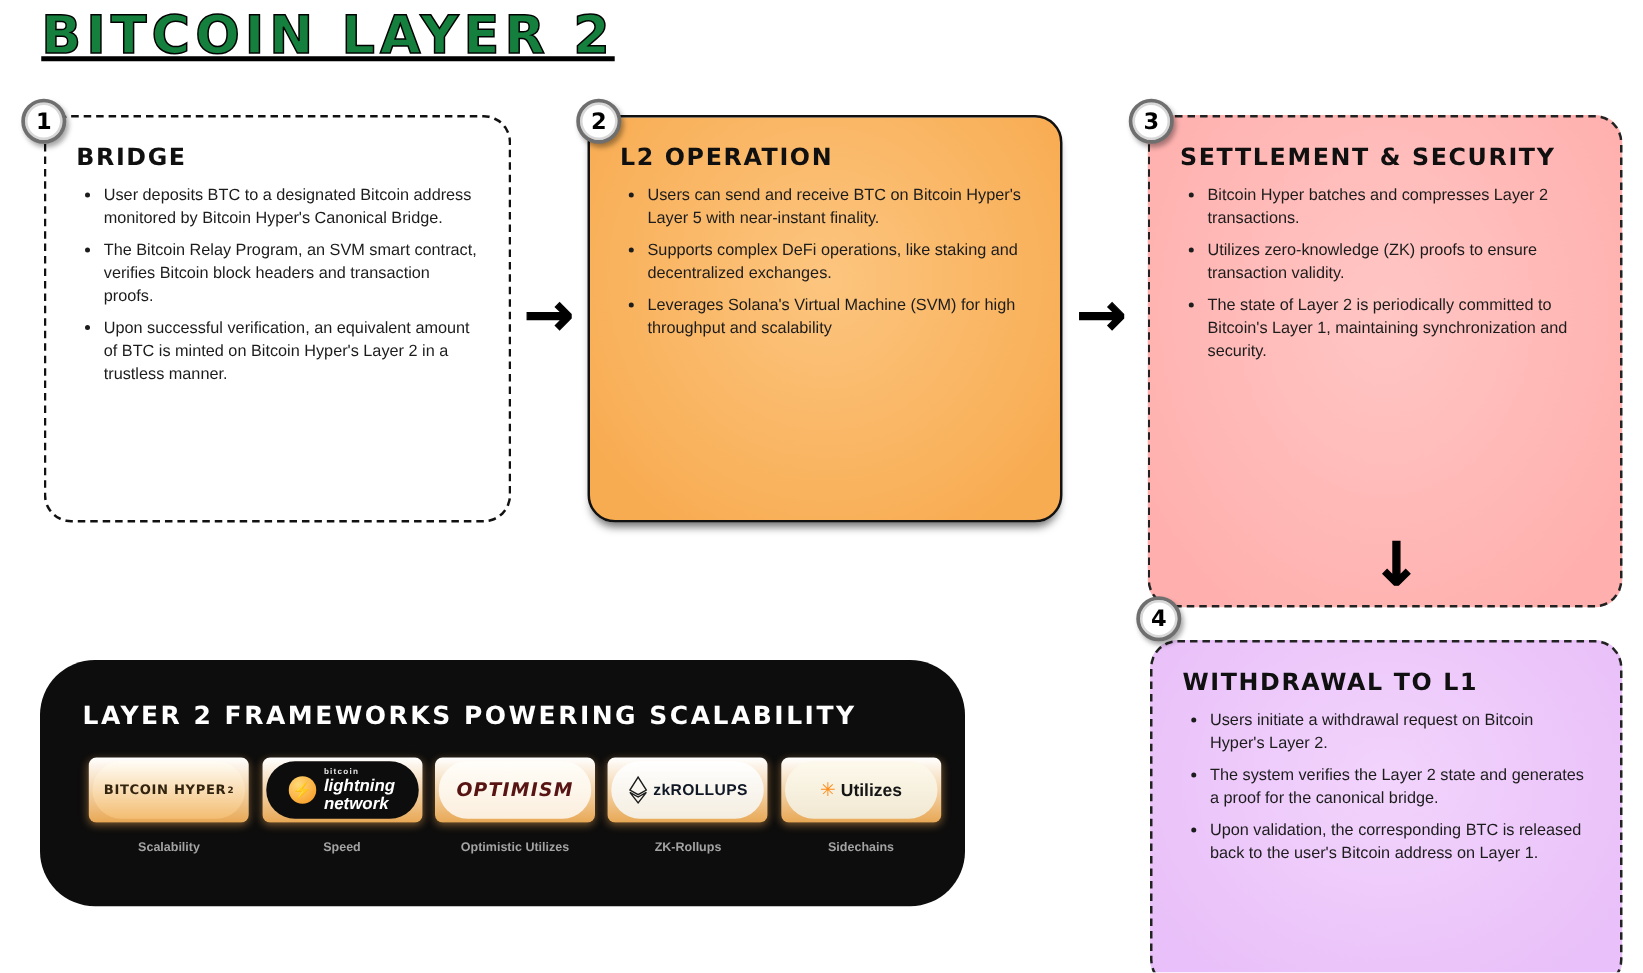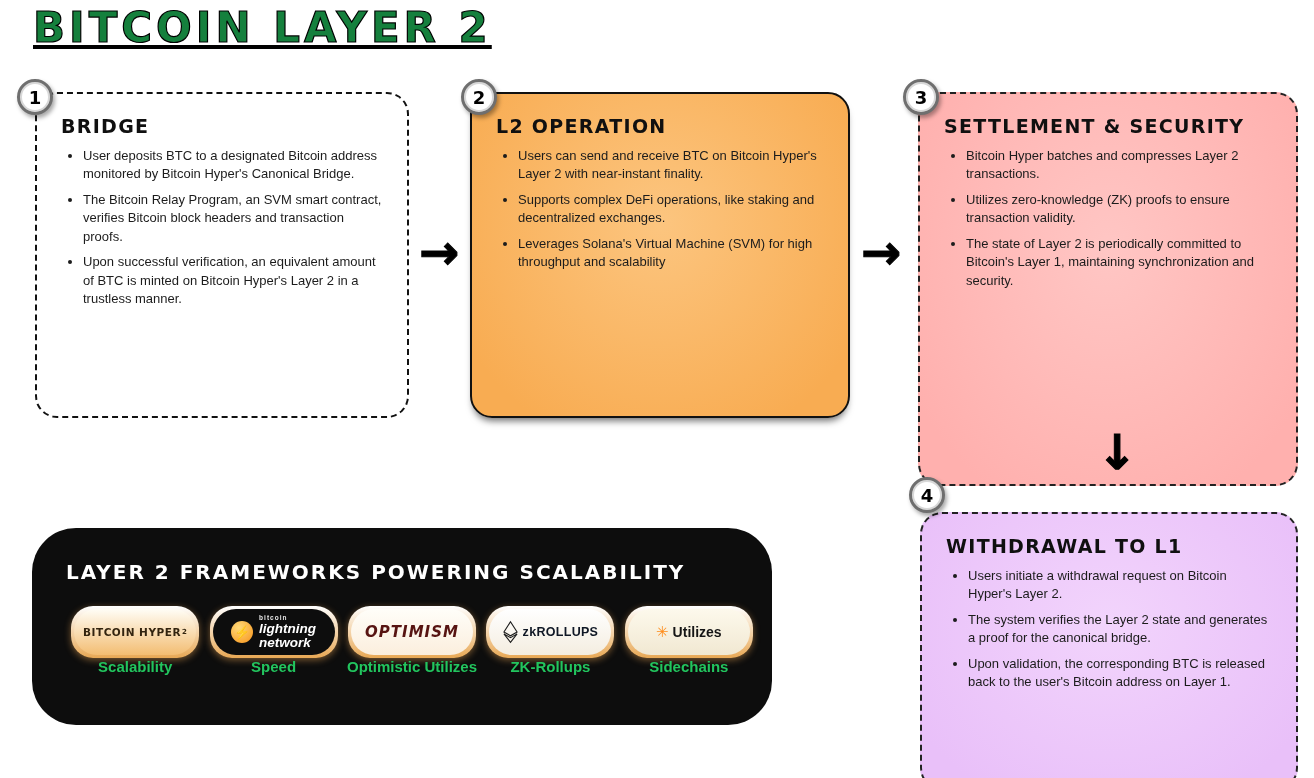--- a/index.html
+++ b/index.html
@@ -130,21 +130,21 @@
     margin-top: 22px;
   }
   .framework {
     display: flex;
     flex-direction: column;
     align-items: center;
     width: 152px;
   }
   .pill-ring {
     padding: 3px;
-    border-radius: 22px;
+    border-radius: 6px;
     background: linear-gradient(180deg, #ffffff 0%, #e8a855 100%);
     box-shadow: 0 2px 7px rgba(255,180,90,0.45);
   }
   .pill {
     width: 122px; height: 46px;
     border-radius: 26px;
     display: flex; align-items: center; justify-content: center;
   }
   .pill-hyper {
     background: linear-gradient(180deg, #fffdf6 0%, #f3bd72 100%);
@@ -185,24 +185,24 @@
     font-weight: 800; font-size: 12.5px;
     letter-spacing: 0.3px;
   }
   .pill-root {
     background: linear-gradient(180deg, #fdf9ec 0%, #f1e8d2 100%);
     color: #151515; gap: 4px;
     font-weight: 800; font-size: 14px;
   }
   .rs-icon { color: #ff8c1a; font-size: 15px; font-weight: 400; }
   .pill-label {
-    margin-top: 0;
-    color: #22c55e;
+    margin-top: 15px;
+    color: #a3a3a3;
     font-weight: 700;
-    font-size: 15px;
+    font-size: 10px;
     text-align: center;
   }
 </style>
 </head>
 <body>
 
 <div class="canvas">
 
   <h1 class="title">BITCOIN LAYER 2</h1>
 
@@ -226,21 +226,21 @@
       <li>The Bitcoin Relay Program, an SVM smart contract, verifies Bitcoin block headers and transaction proofs.</li>
       <li>Upon successful verification, an equivalent amount of BTC is minted on Bitcoin Hyper's Layer 2 in a trustless manner.</li>
     </ul>
   </section>
 
   <div class="arrow arrow-1">→</div>
 
   <section class="step step2">
     <h2>L2 OPERATION</h2>
     <ul>
-      <li>Users can send and receive BTC on Bitcoin Hyper's Layer 2 with near-instant finality.</li>
+      <li>Users can send and receive BTC on Bitcoin Hyper's Layer 5 with near-instant finality.</li>
       <li>Supports complex DeFi operations, like staking and decentralized exchanges.</li>
       <li>Leverages Solana's Virtual Machine (SVM) for high throughput and scalability</li>
     </ul>
   </section>
 
   <div class="arrow arrow-2">→</div>
 
   <section class="step step3">
     <h2>SETTLEMENT &amp; SECURITY</h2>
     <ul>

